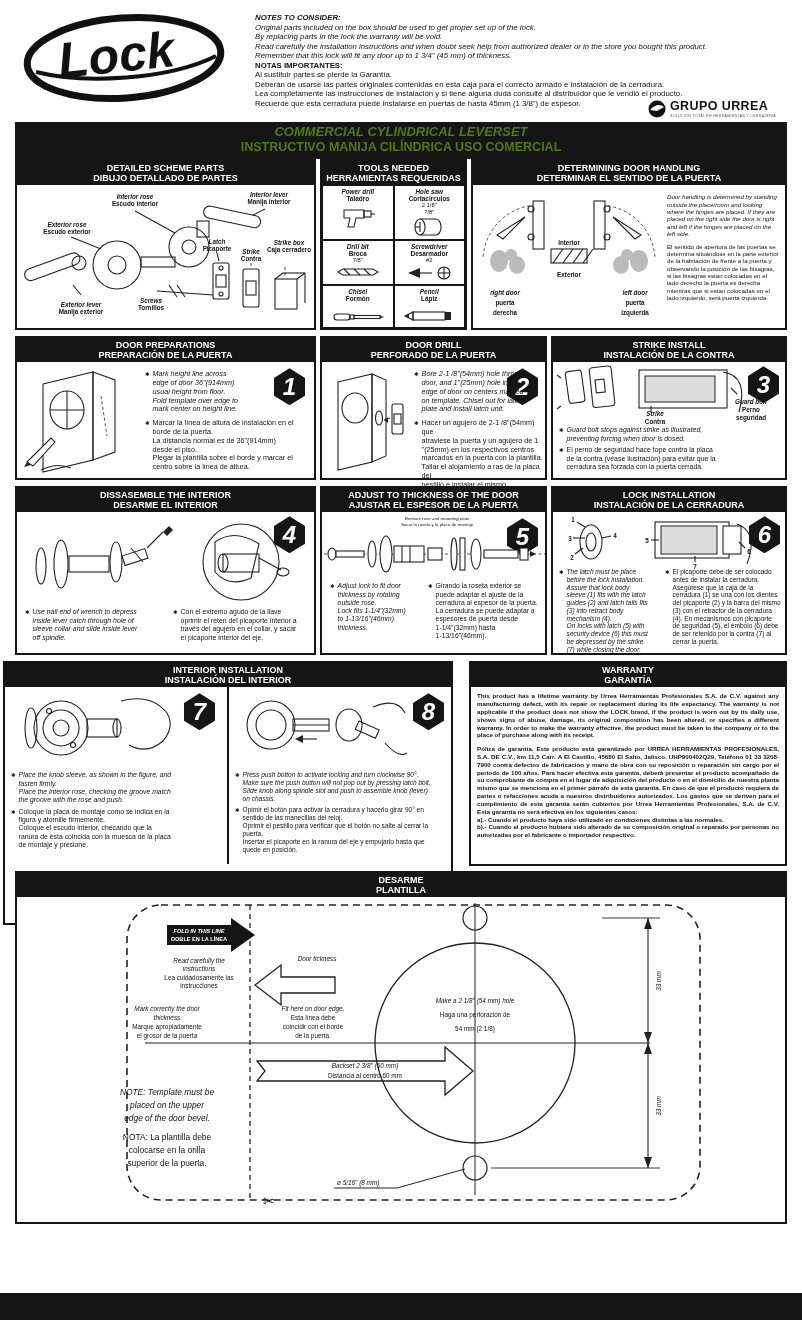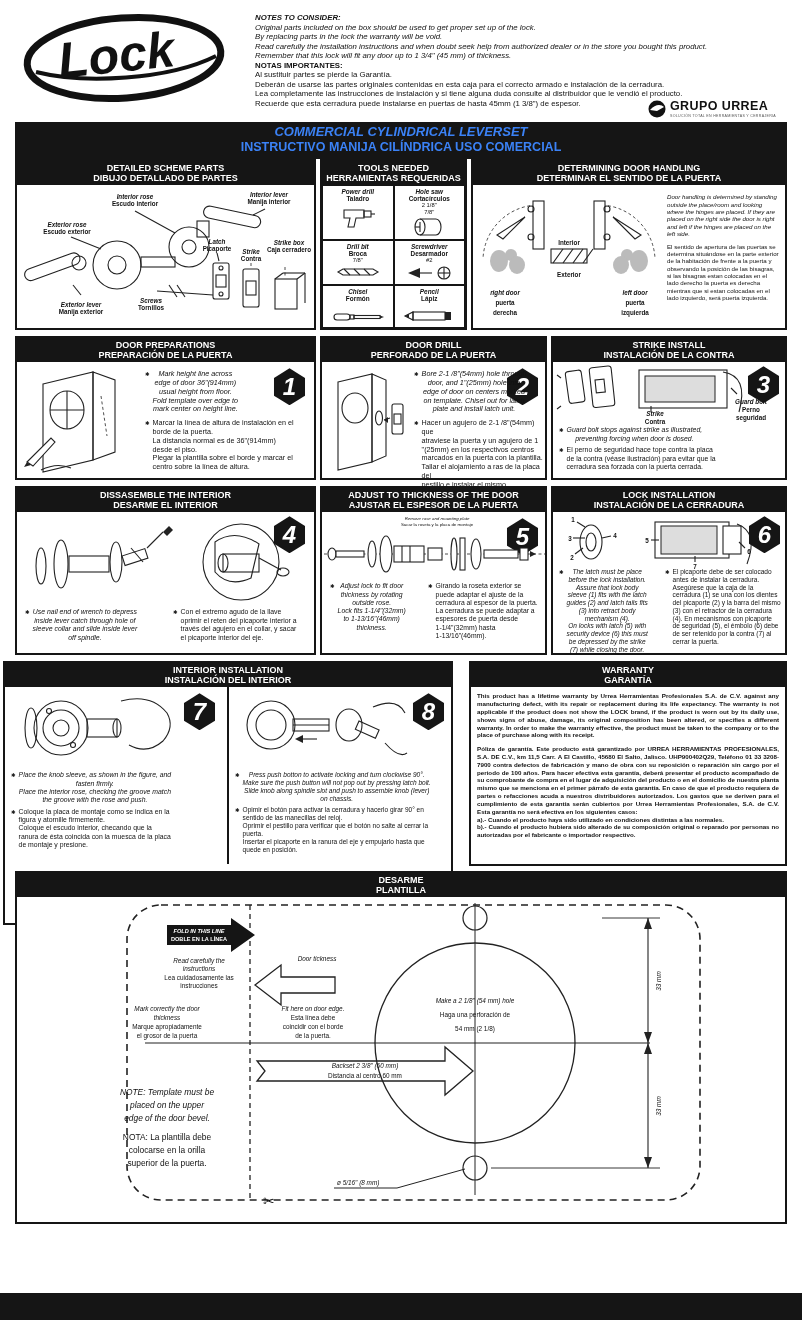--- a/index.html
+++ b/index.html
@@ -11,37 +11,37 @@
   .notes .ttl{font-weight:bold;font-style:italic;}
   .notes .ttl2{font-weight:bold;}
   .notes .ln-en{font-style:italic;font-weight:500;}
   
   .locklogo svg{display:block;}
   
   .urrea{display:flex;align-items:flex-start;gap:4px;}
   .urrea .nm{font-weight:bold;font-size:12.5px;letter-spacing:.4px;line-height:1;}
   .urrea .tg{font-size:3.6px;color:#555;letter-spacing:.3px;margin-top:1px;}
   
-  .titlebar{background:#151515;color:#3b82f6;text-align:center;padding-top:3px;}
+  .titlebar{background:#151515;color:#4d7c0f;text-align:center;padding-top:3px;}
   .titlebar .t1{font-style:italic;font-weight:bold;font-size:13px;line-height:1.15;}
   .titlebar .t2{font-weight:bold;font-size:12.5px;line-height:1.15;}
   
   .box{position:absolute;border:2px solid #151515;background:#fff;box-sizing:border-box;}
   .hd{background:#151515;color:#fff;text-align:center;padding:2px 0 2px;}
   .hd .en{font-weight:bold;font-size:9px;line-height:1.13;}
   .hd .es{font-weight:bold;font-size:9px;line-height:1.13;}
   .bd{position:relative;}
   .badge{position:absolute;width:33px;height:37px;background:#151515;color:#fff;
          clip-path:polygon(50% 0,97% 26%,97% 74%,50% 100%,3% 74%,3% 26%);
          display:flex;align-items:center;justify-content:center;
          font-weight:bold;font-style:italic;font-size:24px;}
   .bullet{display:flex;gap:3px;margin-bottom:5px;}
   .bu{font-size:5.5px;line-height:1.6;}
   .btxt{white-space:pre-line;font-size:7.2px;line-height:1.22;}
-  .en-t{font-style:italic;font-weight:500;text-align:center;}
+  .en-t{font-style:italic;font-weight:500;}
   
   .tools-grid{display:grid;grid-template-columns:1fr 1fr;height:100%;}
   .tool{border:1px solid #151515;text-align:center;padding-top:2px;position:relative;}
   .tool .ten{font-style:italic;font-weight:bold;font-size:6.4px;line-height:1.1;}
   .tool .tes{font-weight:bold;font-size:6.4px;line-height:1.1;}
   .tool .tsz{font-size:5.8px;white-space:pre-line;line-height:1.15;}
   .tool svg{display:block;margin:2px auto 0;}
   
   .hand-text{font-size:6.15px;line-height:1.2;}
   .hand-text .p-en{font-style:italic;margin-bottom:5px;}

